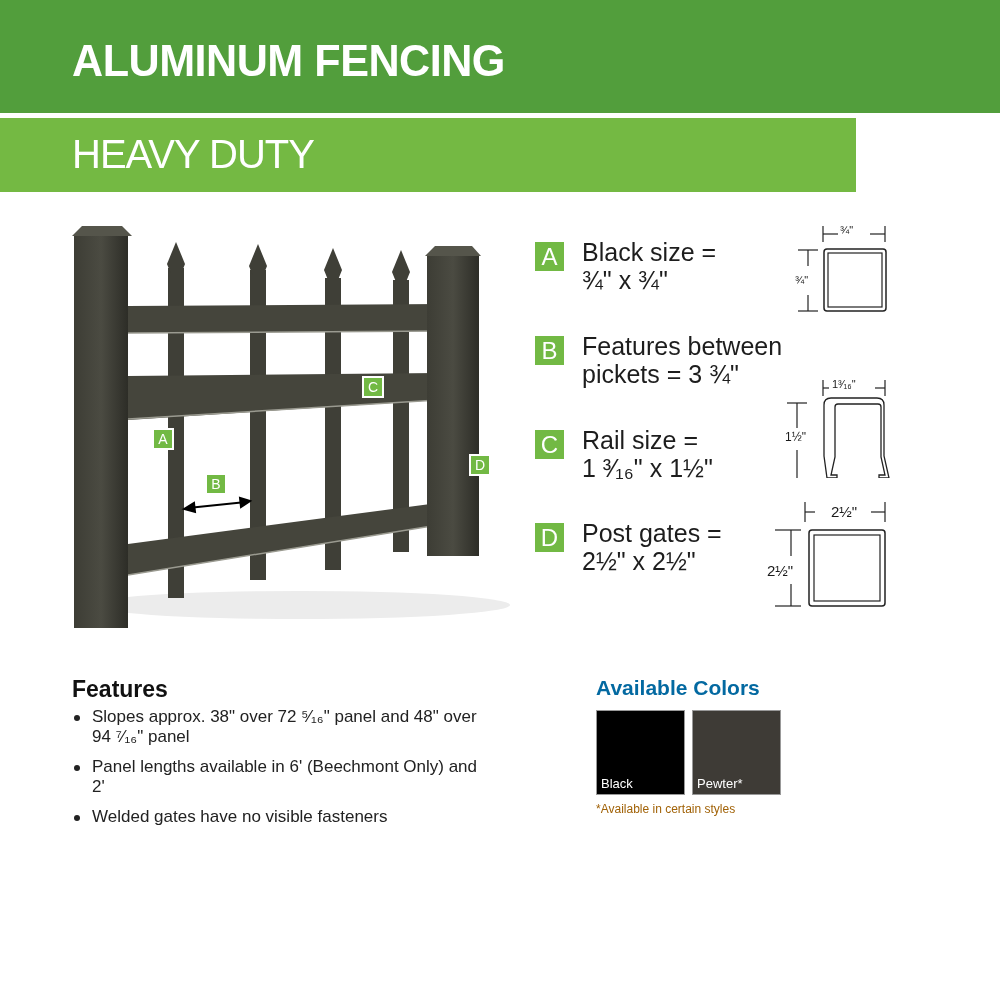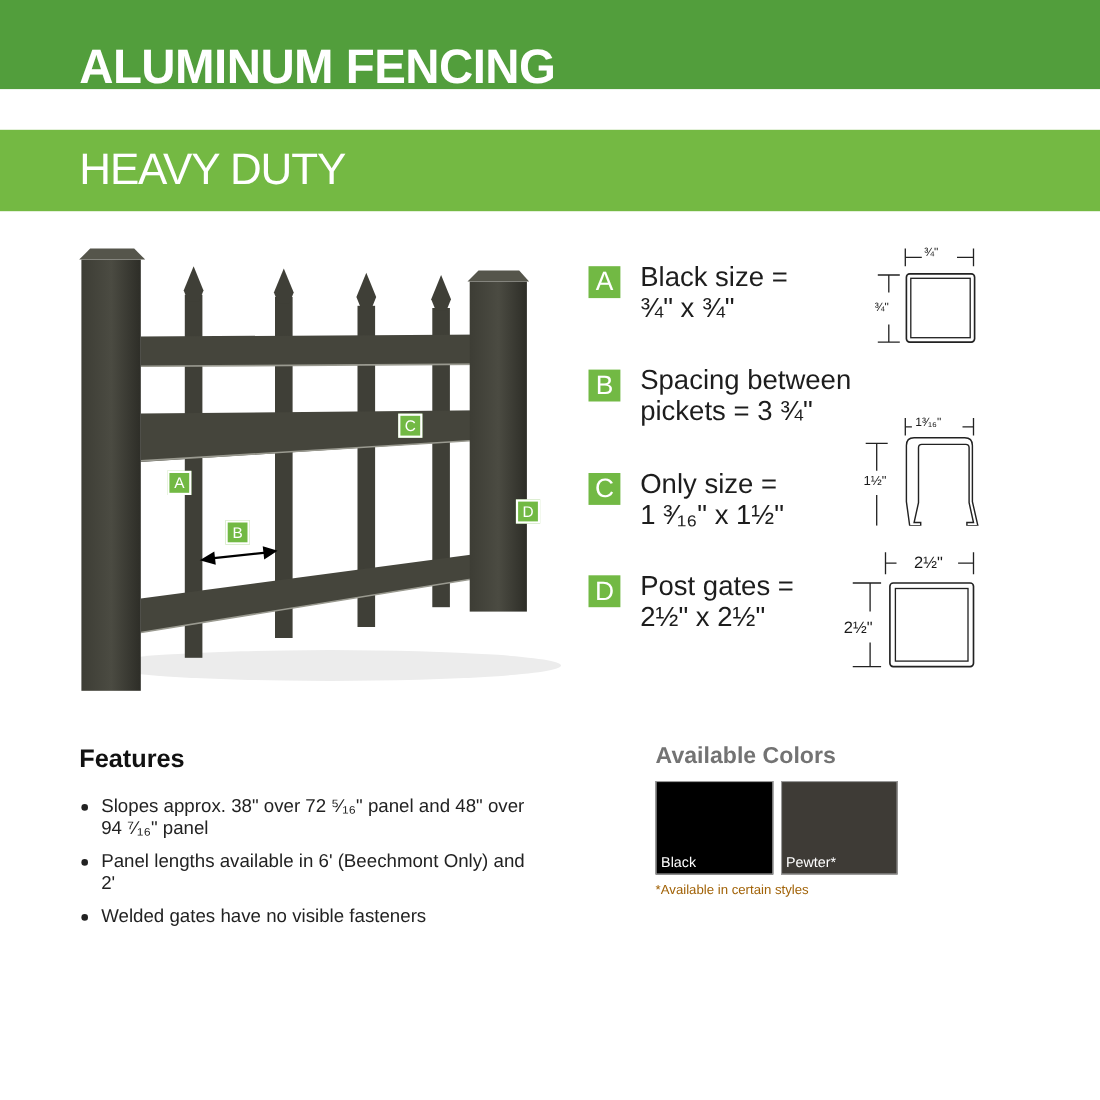--- a/index.html
+++ b/index.html
@@ -1,39 +1,39 @@
 <!DOCTYPE html>
 <html><head>
 <meta charset="utf-8">
 <style>
   * { box-sizing: border-box; margin: 0; padding: 0; }
   body { width: 1000px; height: 1000px; background: #ffffff; font-family: "Liberation Sans", sans-serif; position: relative; overflow: hidden; color: #1a1a1a; }
-  .band-top { position: absolute; left: 0; top: 0; width: 1000px; height: 81px; background: #529e3c; }
+  .band-top { position: absolute; left: 0; top: 0; width: 1000px; height: 113px; background: #529e3c; }
   .band-top h1 { position: absolute; left: 72px; top: 36px; font-size: 44px; font-weight: bold; color: #fff; letter-spacing: -0.5px; transform: scaleX(0.98); transform-origin: left; }
   .band-gap { position: absolute; left: 0; top: 113px; width: 1000px; height: 5px; background: #fff; }
-  .band-sub { position: absolute; left: 0; top: 118px; width: 1000px; height: 74px; background: #74b943; }
+  .band-sub { position: absolute; left: 0; top: 118px; width: 856px; height: 74px; background: #74b943; }
   .band-sub h2 { position: absolute; left: 72px; top: 14px; font-size: 40px; font-weight: normal; color: #fff; letter-spacing: -1px; }
   .fence { position: absolute; left: 60px; top: 220px; width: 450px; height: 420px; }
   .badge { display: inline-flex; align-items: center; justify-content: center; background: #72b944; color: #fff; font-family: "Liberation Sans", sans-serif; border: 2px solid #fff; }
   .fence .badge { position: absolute; width: 22px; height: 22px; font-size: 14px; }
   .spec { position: absolute; left: 535px; }
   .spec .badge { position: absolute; left: 0; top: 4px; width: 29px; height: 29px; font-size: 24px; border: none; }
   .spec .line { position: absolute; left: 47px; font-size: 25px; white-space: nowrap; color: #1d1d1d; }
   .spec .l1 { top: 0; }
   .spec .l2 { top: 28px; }
   .diagram { position: absolute; }
   .features { position: absolute; left: 72px; top: 676px; width: 420px; }
-  .features h3 { font-size: 23px; font-weight: bold; margin-bottom: 20px; color: #111; }
+  .features h3 { font-size: 23px; font-weight: bold; margin-bottom: 4px; color: #111; }
   .features ul { list-style: none; }
   .features li { position: relative; padding-left: 20px; font-size: 17px; line-height: 20px; margin-bottom: 10px; color: #222; }
   .features li::before { content: ""; position: absolute; left: 2px; top: 8px; width: 6px; height: 6px; border-radius: 50%; background: #222; }
   .colors { position: absolute; left: 596px; top: 676px; width: 220px; }
-  .colors h3 { font-size: 21px; font-weight: bold; color: #737373; margin-bottom: 10px; }
+  .colors h3 { font-size: 21px; font-weight: bold; color: #0369a1; margin-bottom: 10px; }
   .swatches { display: flex; gap: 7px; }
-  .swatch { position: relative; width: 107px; height: 85px; border: 1px solid #999; }
+  .swatch { position: relative; width: 89px; height: 85px; border: 1px solid #999; }
   .swatch span { position: absolute; left: 4px; bottom: 3px; color: #fff; font-size: 13px; }
   .colors .note { font-size: 12px; color: #a16207; margin-top: 7px; }
 </style>
 </head>
 <body>
 
 <div class="band-top">
   <h1>ALUMINUM FENCING</h1>
 </div>
 <div class="band-gap"></div>
@@ -93,27 +93,27 @@
 </div>
 
 <div class="spec" style="top:238px;">
   <div class="badge">A</div>
   <div class="line l1">Black size =</div>
   <div class="line l2">¾" x ¾"</div>
 </div>
 
 <div class="spec" style="top:332px;">
   <div class="badge">B</div>
-  <div class="line l1">Spacing between</div>
+  <div class="line l1">Features between</div>
   <div class="line l2">pickets = 3 ¾"</div>
 </div>
 
 <div class="spec" style="top:426px;">
   <div class="badge">C</div>
-  <div class="line l1">Only size =</div>
+  <div class="line l1">Rail size =</div>
   <div class="line l2">1 ³⁄₁₆" x 1½"</div>
 </div>
 
 <div class="spec" style="top:519px;">
   <div class="badge">D</div>
   <div class="line l1">Post gates =</div>
   <div class="line l2">2½" x 2½"</div>
 </div>
 
 <div class="diagram" style="left:790px;top:222px;width:110px;height:100px;">

